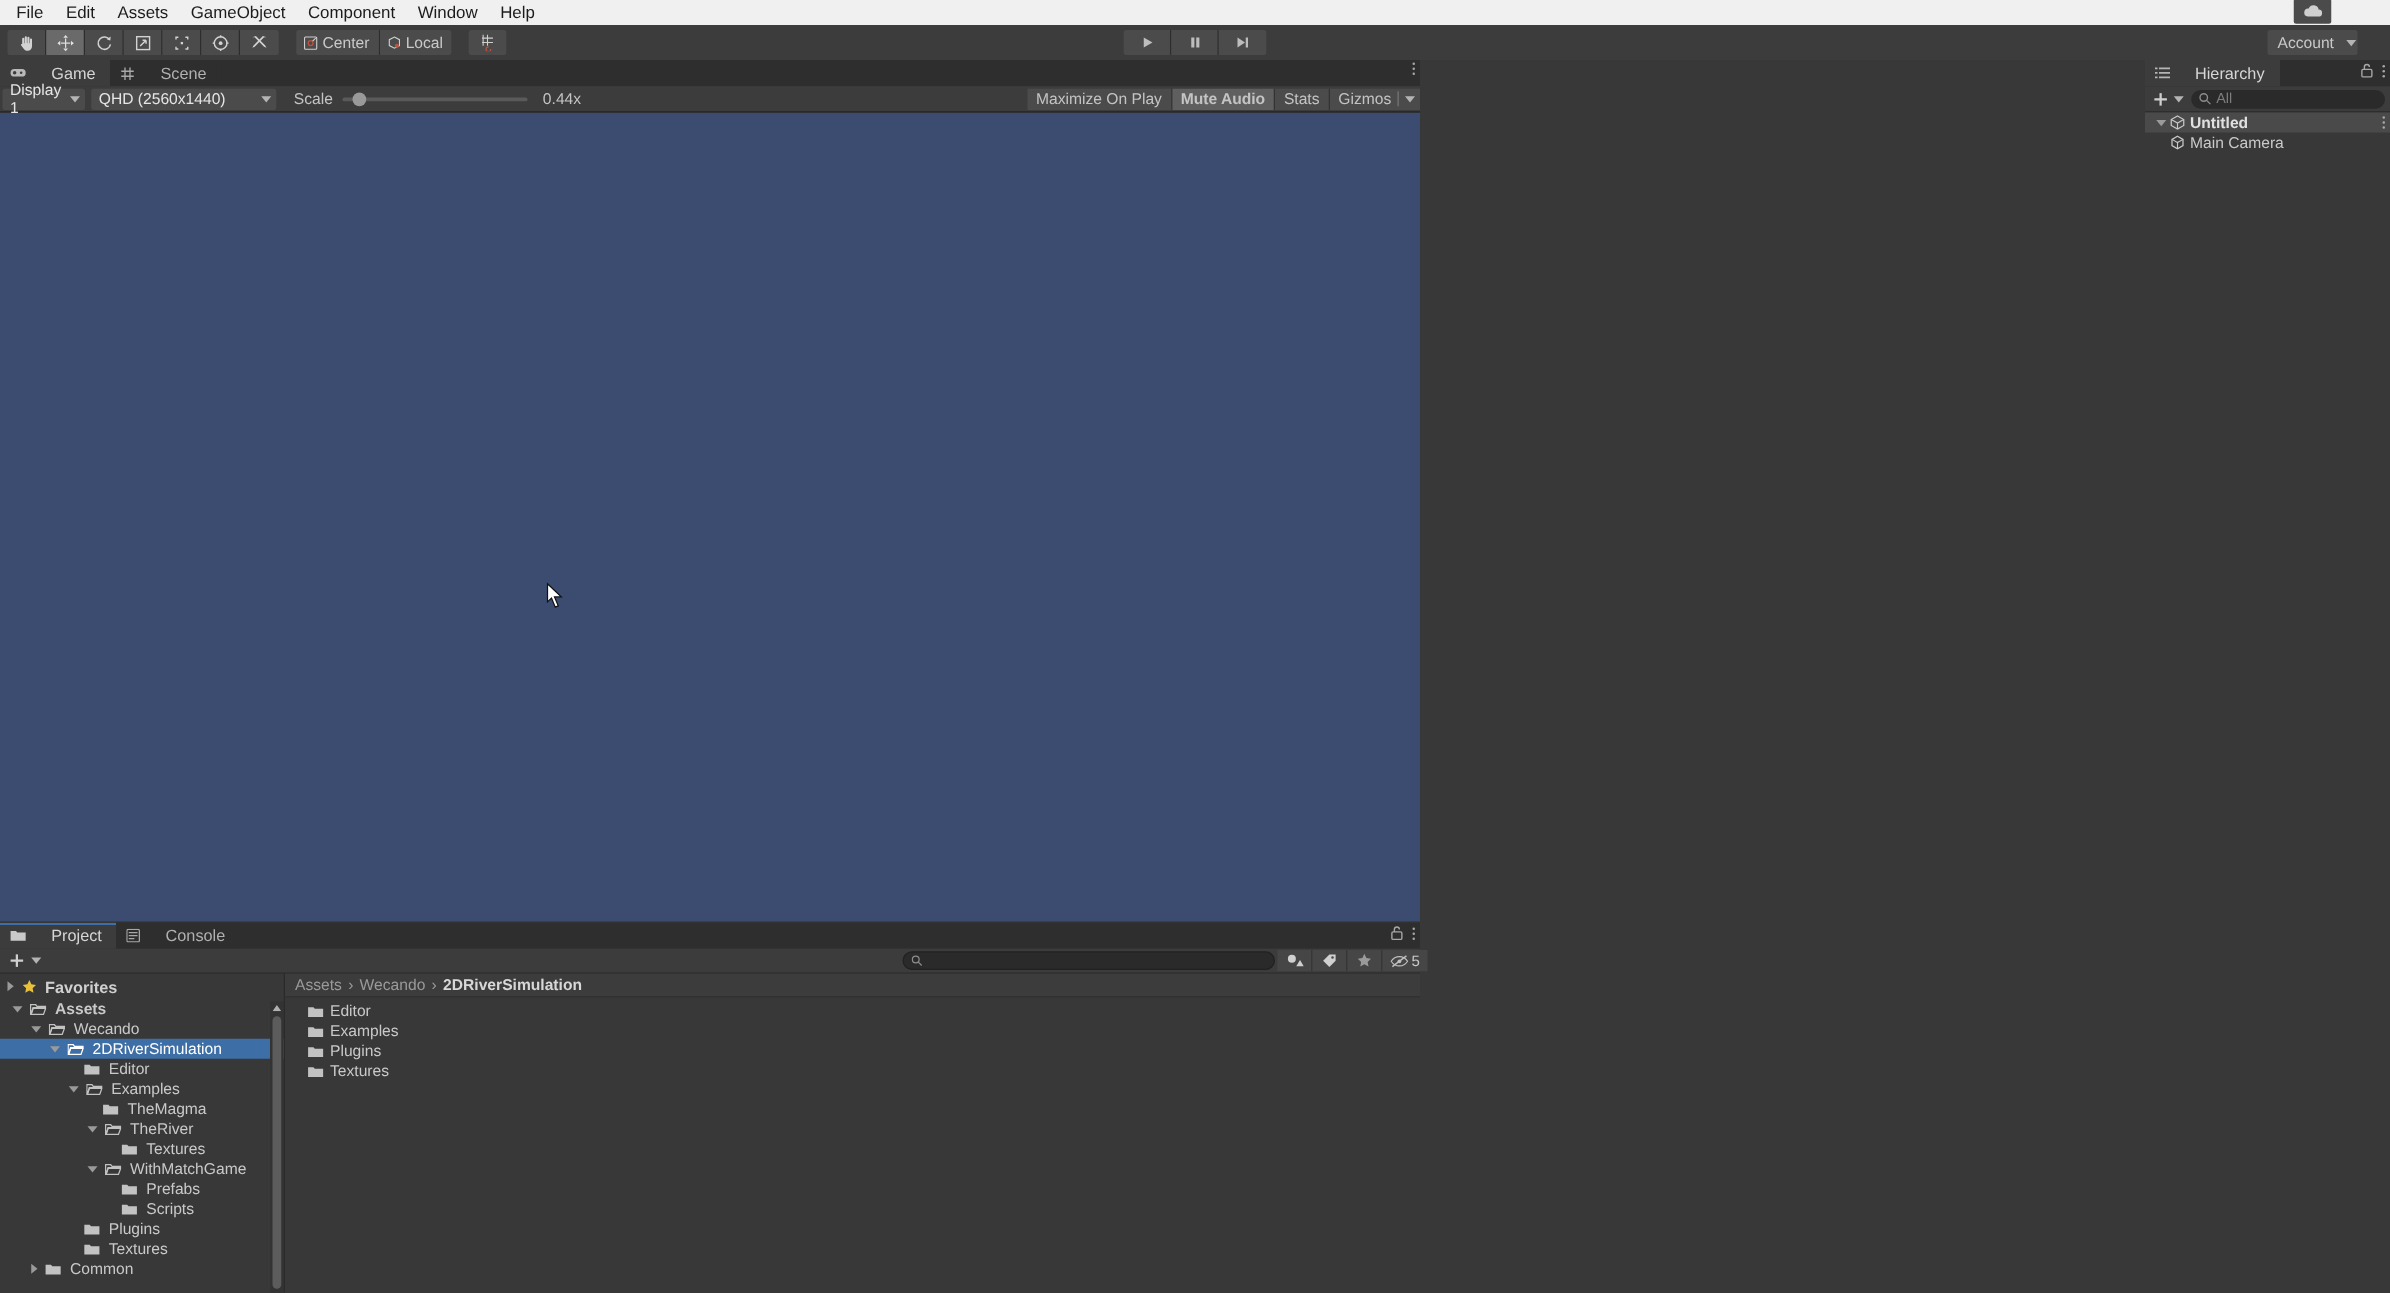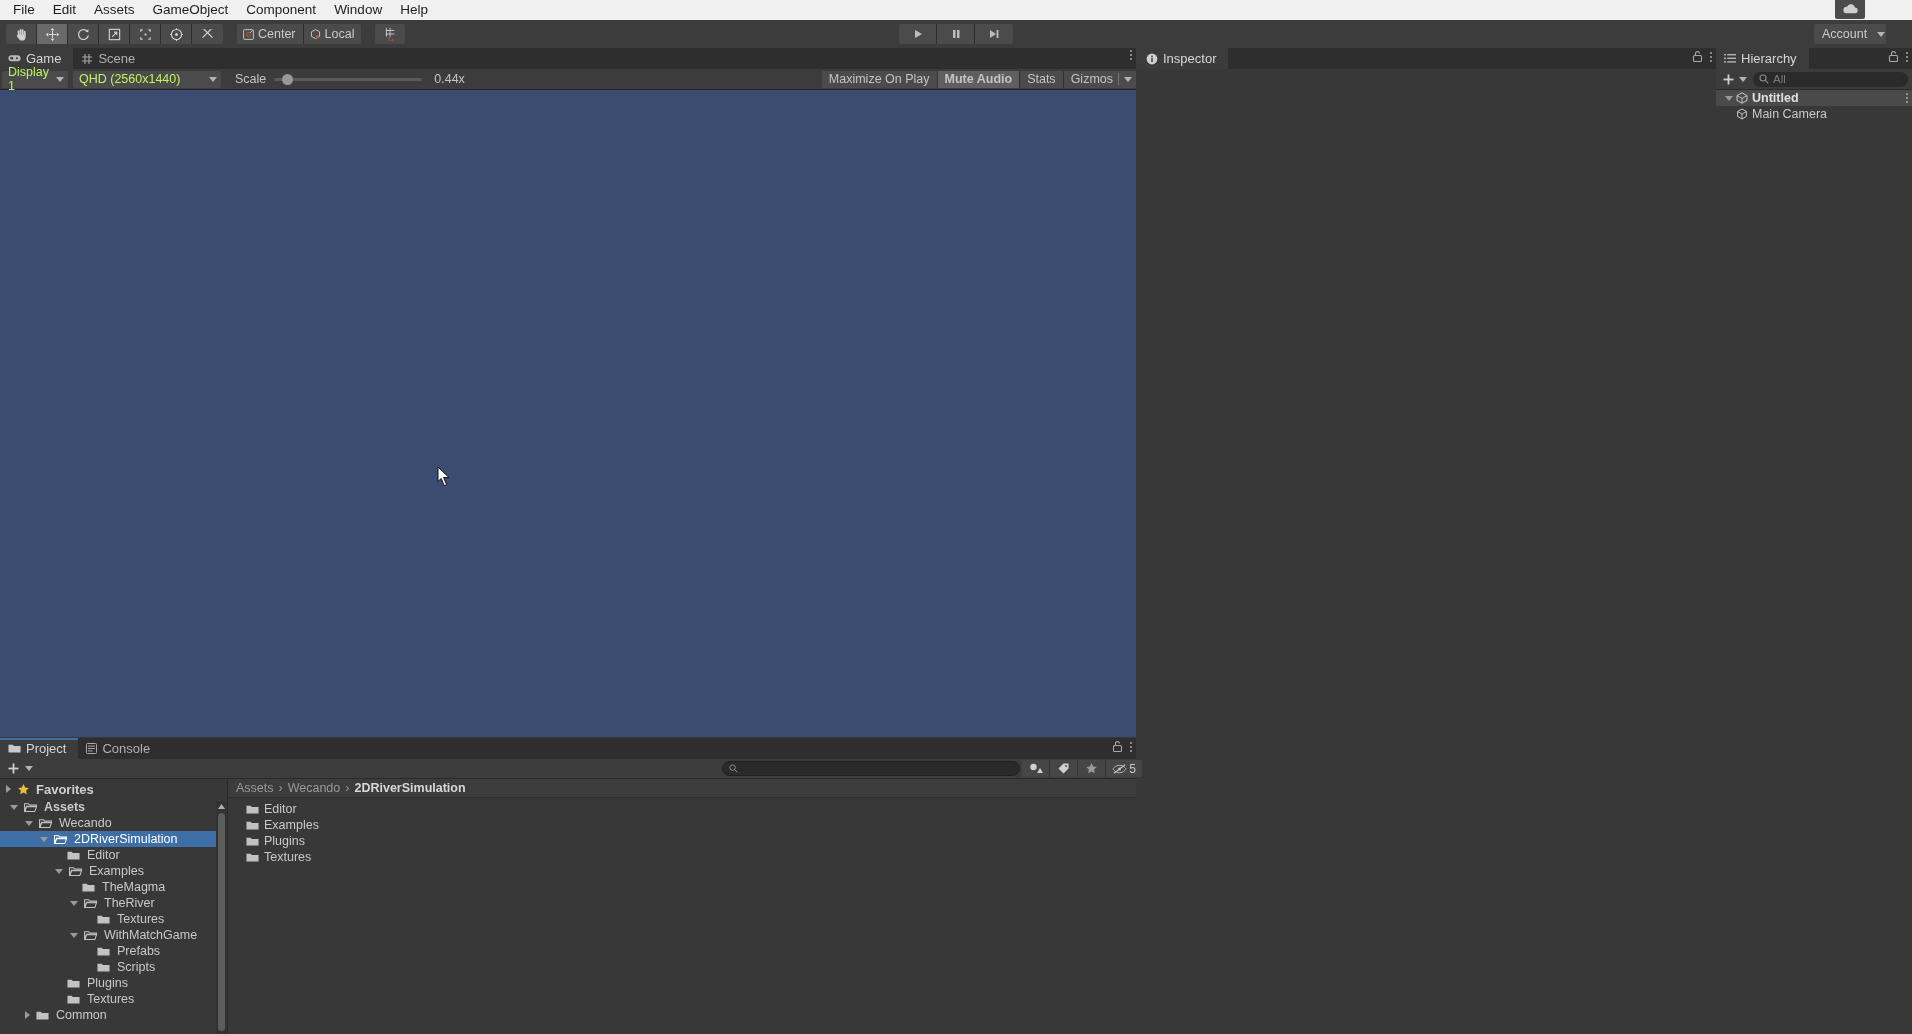--- a/index.html
+++ b/index.html
@@ -83,42 +83,42 @@
            border-right: 4px solid transparent; border-top: 5px solid #b4b4b4;
            margin-left: 10px; }
 
   
   .panel { position: absolute; background: #383838; }
   .tabrow {
     height: 21px; background: #2e2e2e; display: flex; align-items: flex-end;
     position: relative;
   }
   .tab {
-    height: 21px; display: flex; align-items: center; gap: 5px;
+    height: 21px; display: flex; align-items: center; gap: 20px;
     padding: 0 12px 0 8px; font-size: 13px; color: #b0b0b0;
     background: #2e2e2e;
   }
   .tab.active { background: #3c3c3c; color: #d6d6d6; }
   .tab.accented { box-shadow: inset 0 2px 0 0 #3d6ea5; }
   .tabrow-right {
     position: absolute; right: 4px; top: 2px; display: flex;
     align-items: center; gap: 7px;
   }
 
   
   #game-panel { left: 0; top: 48px; width: 1136px; height: 690px; }
   .gv-toolbar {
     height: 21px; background: #3c3c3c; display: flex; align-items: center;
     font-size: 12.5px; color: #c4c4c4; position: relative;
     border-bottom: 1px solid #232323;
   }
   .gv-drop {
     height: 17px; background: #4b4b4b; border-radius: 2px;
     display: flex; align-items: center; justify-content: space-between;
-    padding: 0 4px 0 6px; font-size: 12.5px; color: #bef264; margin-left: 3px;
+    padding: 0 4px 0 6px; font-size: 12.5px; color: #e5e5e5; margin-left: 3px;
   }
   .slider-track {
     height: 3px; background: #5a5a5a; border-radius: 2px; position: relative;
   }
   .slider-knob {
     position: absolute; width: 11px; height: 11px; border-radius: 50%;
     background: #999; top: -4px;
   }
   .gv-btn {
     height: 17px; display: flex; align-items: center; padding: 0 7px;
@@ -405,44 +405,20 @@
           <span>Gizmos</span>
           <span style="width:1px;height:12px;background:#777;margin:0 5px"></span>
           <span class="caret" style="margin-left:0"></span>
         </div>
       </div>
     </div>
 
     <div class="gameview" id="gameview" style="height: 647px; background: rgb(60, 76, 112);"></div>
   </div>
 
-  <div class="panel" id="inspector-panel">
-    <div class="tabrow">
-      <div class="tab active" style="padding-left:10px">
-        <svg width="12" height="12" viewBox="0 0 12 12">
-          <circle cx="6" cy="6" r="5.4" fill="#d0d0d0"></circle>
-          <rect x="5.3" y="4.8" width="1.4" height="4.2" fill="#3c3c3c"></rect>
-          <rect x="5.3" y="2.6" width="1.4" height="1.5" fill="#3c3c3c"></rect>
-        </svg>
-        <span>Inspector</span>
-      </div>
-      <div class="tabrow-right">
-        <svg width="11" height="13" viewBox="0 0 11 13">
-          <rect x="1.5" y="5.5" width="8" height="6" rx="1" stroke="#a8a8a8" stroke-width="1.1" fill="none"></rect>
-          <path d="M3.5 5.5V3.6a2 2 0 0 1 4 0" stroke="#a8a8a8" stroke-width="1.1" fill="none"></path>
-        </svg>
-        <div class="kebab">
-            <i></i>
-            <i></i>
-            <i></i>
-          </div>
-      </div>
-    </div>
-    <div class="inspector-body" style="height:669px"></div>
-  </div>
 
   <div class="panel" id="hierarchy-panel">
     <div class="tabrow">
       <div class="tab active" style="padding-left:8px">
         <svg width="12" height="11" viewBox="0 0 12 11">
           <g fill="#b5b5b5">
             <rect x="0" y="1" width="2" height="1.4"></rect>
               <rect x="3.2" y="1" width="8.8" height="1.4"></rect>
             <rect x="0" y="4.6" width="2" height="1.4"></rect>
               <rect x="3.2" y="4.6" width="8.8" height="1.4"></rect>

